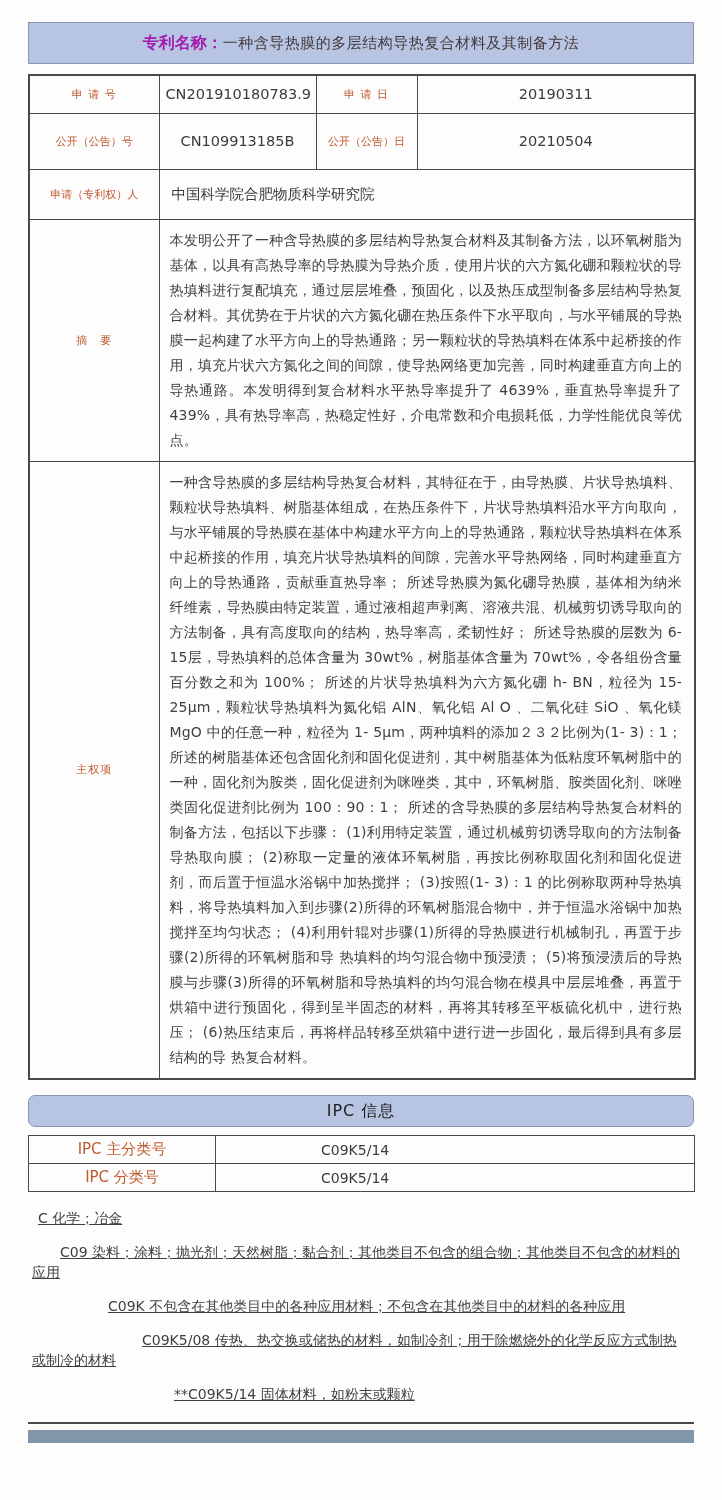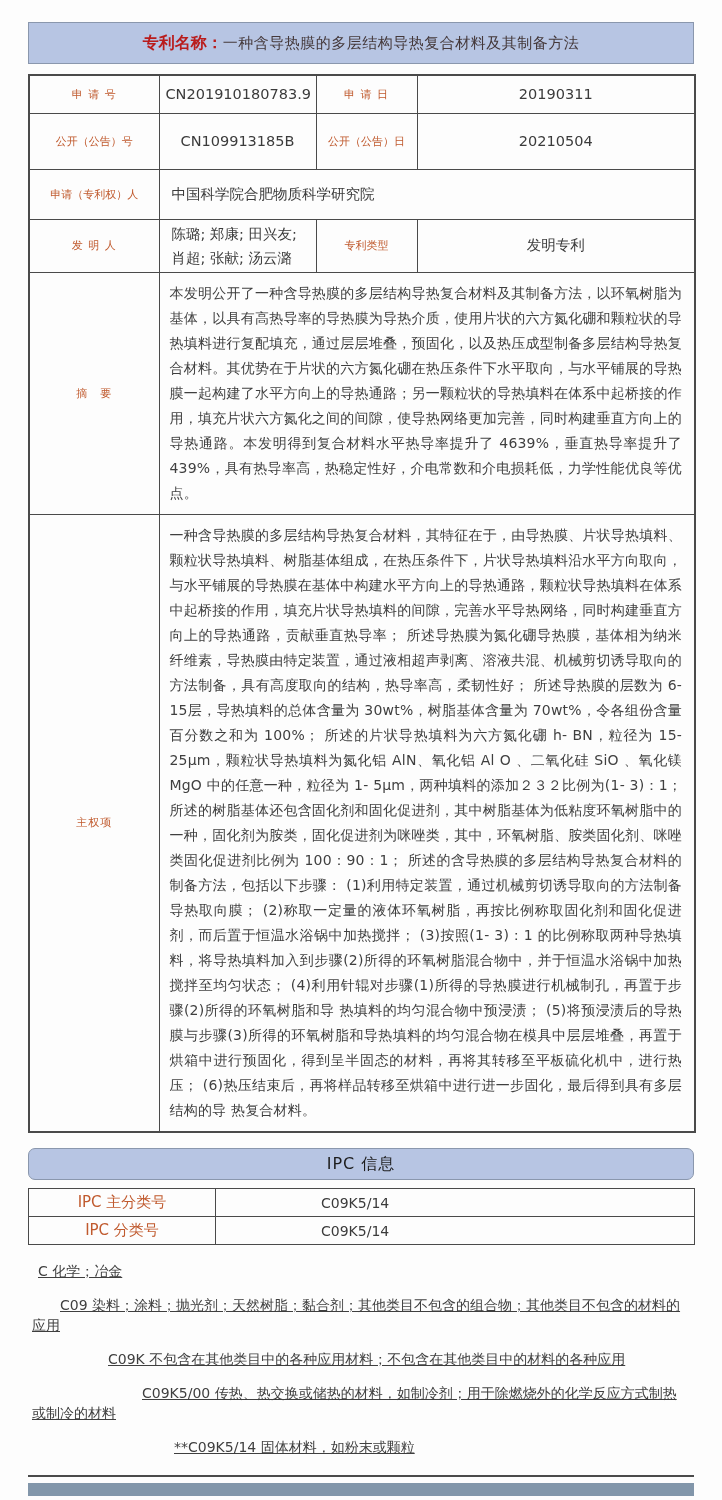--- a/index.html
+++ b/index.html
@@ -15,21 +15,21 @@
   .content { position:absolute; left:28px; top:22px; width:666px; }
 
   
   .hdr-bar {
     background:#b7c5e3;
     border:1px solid #8a97ad;
     display:flex; align-items:center; justify-content:center;
     text-align:center;
   }
   .title-bar { height:42px; margin-bottom:10px; }
-  .title-label { font-weight:bold; color:#b91c1c; font-size:16px; }
+  .title-label { font-weight:bold; color:#a21caf; font-size:16px; }
   .title-text  { color:#44383a; font-size:15px; letter-spacing:0.5px; }
 
   table.grid { border-collapse:collapse; width:666px; table-layout:fixed; }
   table.grid td, table.grid th {
     border:1px solid #4a4a4a;
     font-weight:normal;
     vertical-align:middle;
   }
   table.grid { border:2px solid #4a4a4a; }
 
@@ -104,26 +104,20 @@
       <tr style="height:56px;padding-left:32px;">
         <th class="lbl" style="letter-spacing:0;">公开（公告）号</th>
         <td class="val-c">CN109913185B</td>
         <th class="lbl" style="letter-spacing:0; padding:0 6px;">公开（公告）日</th>
         <td class="val-c">20210504</td>
       </tr>
       <tr style="height:50px;">
         <th class="lbl" style="letter-spacing:0; padding:0 5px;">申请（专利权）人</th>
         <td class="val-l" colspan="3">中国科学院合肥物质科学研究院</td>
       </tr>
-      <tr style="height:52px;">
-        <th class="lbl">发 明 人</th>
-        <td class="val-l">陈璐; 郑康; 田兴友; 肖超; 张献; 汤云潞</td>
-        <th class="lbl" style="letter-spacing:0;">专利类型</th>
-        <td class="val-c">发明专利</td>
-      </tr>
       <tr>
         <th class="lbl">摘　要</th>
         <td class="longtext" colspan="3" style="height:224px;">本发明公开了一种含导热膜的多层结构导热复合材料及其制备方法，以环氧树脂为基体，以具有高热导率的导热膜为导热介质，使用片状的六方氮化硼和颗粒状的导热填料进行复配填充，通过层层堆叠，预固化，以及热压成型制备多层结构导热复合材料。其优势在于片状的六方氮化硼在热压条件下水平取向，与水平铺展的导热膜一起构建了水平方向上的导热通路；另一颗粒状的导热填料在体系中起桥接的作用，填充片状六方氮化之间的间隙，使导热网络更加完善，同时构建垂直方向上的导热通路。本发明得到复合材料水平热导率提升了 4639%，垂直热导率提升了 439%，具有热导率高，热稳定性好，介电常数和介电损耗低，力学性能优良等优点。</td>
       </tr>
       <tr>
         <th class="lbl">主权项</th>
         <td class="longtext" colspan="3" style="height:618px;">一种含导热膜的多层结构导热复合材料，其特征在于，由导热膜、片状导热填料、颗粒状导热填料、树脂基体组成，在热压条件下，片状导热填料沿水平方向取向，与水平铺展的导热膜在基体中构建水平方向上的导热通路，颗粒状导热填料在体系中起桥接的作用，填充片状导热填料的间隙，完善水平导热网络，同时构建垂直方向上的导热通路，贡献垂直热导率；  所述导热膜为氮化硼导热膜，基体相为纳米纤维素，导热膜由特定装置，通过液相超声剥离、溶液共混、机械剪切诱导取向的方法制备，具有高度取向的结构，热导率高，柔韧性好；  所述导热膜的层数为 6- 15层，导热填料的总体含量为 30wt%，树脂基体含量为 70wt%，令各组份含量百分数之和为 100%；  所述的片状导热填料为六方氮化硼 h- BN，粒径为 15- 25μm，颗粒状导热填料为氮化铝 AlN、氧化铝 Al O 、二氧化硅 SiO 、氧化镁 MgO 中的任意一种，粒径为 1- 5μm，两种填料的添加２３２比例为(1- 3)：1；  所述的树脂基体还包含固化剂和固化促进剂，其中树脂基体为低粘度环氧树脂中的一种，固化剂为胺类，固化促进剂为咪唑类，其中，环氧树脂、胺类固化剂、咪唑类固化促进剂比例为 100：90：1；  所述的含导热膜的多层结构导热复合材料的制备方法，包括以下步骤：  (1)利用特定装置，通过机械剪切诱导取向的方法制备导热取向膜；  (2)称取一定量的液体环氧树脂，再按比例称取固化剂和固化促进剂，而后置于恒温水浴锅中加热搅拌；  (3)按照(1- 3)：1 的比例称取两种导热填料，将导热填料加入到步骤(2)所得的环氧树脂混合物中，并于恒温水浴锅中加热搅拌至均匀状态；  (4)利用针辊对步骤(1)所得的导热膜进行机械制孔，再置于步骤(2)所得的环氧树脂和导 热填料的均匀混合物中预浸渍；  (5)将预浸渍后的导热膜与步骤(3)所得的环氧树脂和导热填料的均匀混合物在模具中层层堆叠，再置于烘箱中进行预固化，得到呈半固态的材料，再将其转移至平板硫化机中，进行热压；  (6)热压结束后，再将样品转移至烘箱中进行进一步固化，最后得到具有多层结构的导 热复合材料。</td>
       </tr>
     </tbody>
       </table>
@@ -146,19 +140,19 @@
         <th class="ipc-lbl">IPC 分类号</th>
         <td class="ipc-val">C09K5/14</td>
       </tr>
     </tbody>
       </table>
 
     <div class="ipc-tree">
         <div class="ipc-entry indent-0">C 化学；冶金</div>
         <div class="ipc-entry indent-1">C09 染料；涂料；抛光剂；天然树脂；黏合剂；其他类目不包含的组合物；其他类目不包含的材料的应用</div>
         <div class="ipc-entry indent-2">C09K 不包含在其他类目中的各种应用材料；不包含在其他类目中的材料的各种应用</div>
-        <div class="ipc-entry indent-3">C09K5/00 传热、热交换或储热的材料，如制冷剂；用于除燃烧外的化学反应方式制热或制冷的材料</div>
+        <div class="ipc-entry indent-3">C09K5/08 传热、热交换或储热的材料，如制冷剂；用于除燃烧外的化学反应方式制热或制冷的材料</div>
         <div class="ipc-entry indent-4">**C09K5/14 固体材料，如粉末或颗粒</div>
       </div>
 
     <div class="footer-bar"></div>
   </div>
 </div>
 
 </body></html>

